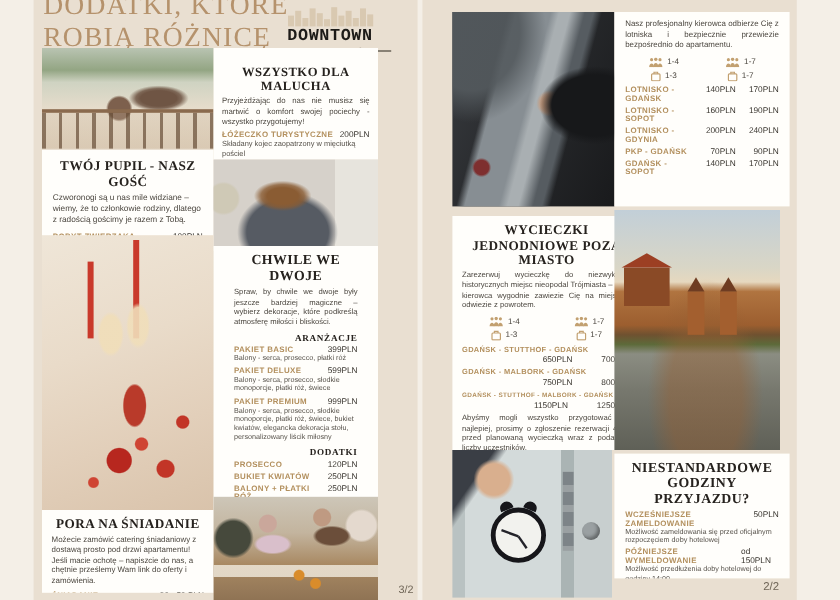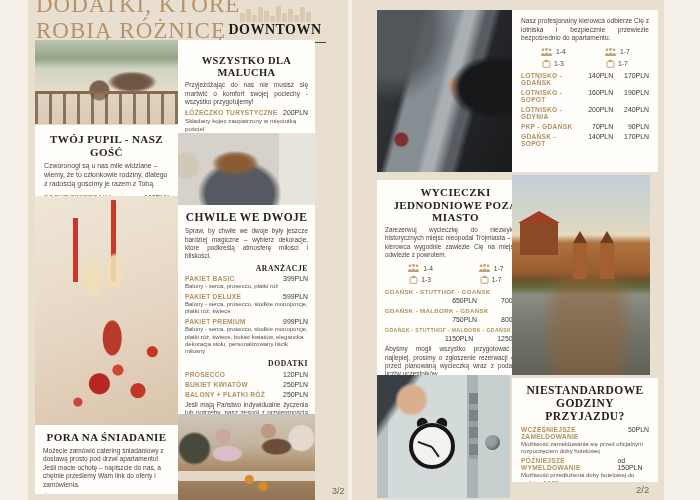--- a/index.html
+++ b/index.html
@@ -25,21 +25,21 @@
     text-align:right;color:#26221e;letter-spacing:.6px;margin:3px 0 2px}
   .pagenum{position:absolute;font-size:9px;color:#6f6557;z-index:3}
 
   
   #main-title{position:absolute;left:36px;top:-8px;width:220px;z-index:2;
     font-family:"Liberation Serif",serif;font-size:23px;line-height:1.12;letter-spacing:1px;
     color:#b5926c;white-space:pre-line;font-weight:500}
   #logo{position:absolute;left:224px;top:5px;width:102px;text-align:center;z-index:2}
   #logo .skyline{display:flex;align-items:flex-end;justify-content:center;gap:1px;height:17px;margin-bottom:1px}
   #logo .skyline i{display:block;width:5px;background:#d9c9b1}
-  #logo .brand{font-family:Liberation Serif, serif;font-weight:bold;font-size:14px;
+  #logo .brand{font-family:Liberation Mono, monospace;font-weight:bold;font-size:14px;
     letter-spacing:.5px;color:#1d1b18;line-height:1}
   #logo .subrow{display:flex;align-items:center;gap:3px;margin-top:2px}
   #logo .subrow .dash{flex:1;border-top:1.5px solid #4a4439}
   #logo .subrow .sub{font-size:5px;letter-spacing:2.5px;color:#6b5f50}
 
   #photo-family{left:35px;top:40px;width:143px;height:84px;
     background-image:
       radial-gradient(ellipse at 68% 50%, #6f5544 0 15px, rgba(111,85,68,.85) 19px, transparent 25px),
       radial-gradient(circle at 45% 60%, #7d604d 0 9px, transparent 11px),
       linear-gradient(180deg,#b9c4b2 0%,#93a583 22%,#cfd3c2 34%,#e6dccb 60%,#dccdb8 100%)}
@@ -73,21 +73,21 @@
       radial-gradient(circle at 45% 82%, #b7271f 0 10px, transparent 11px),
       radial-gradient(ellipse at 54% 62%, #b93a2a 0 9px, transparent 10px),
       radial-gradient(ellipse at 40% 36%, rgba(240,222,186,.95) 0 9px, transparent 11px),
       radial-gradient(ellipse at 56% 33%, rgba(240,222,186,.9) 0 8px, transparent 10px),
       linear-gradient(#c9392b,#c9392b),
       linear-gradient(#c9392b,#c9392b),
       linear-gradient(160deg,#efe6d8 0%,#e9dbc9 40%,#e2cfba 70%,#d9c3ab 100%);
     background-size:auto,auto,auto,auto,auto,auto,auto,auto,5px 64px,5px 82px,auto;
     background-position:0 0,0 0,0 0,0 0,0 0,0 0,0 0,0 0,38px 22px,76px 4px,0 0}
 
-  #card-dwoje{left:178px;top:205px;width:137px;height:261px;padding:6px 7px}
+  #card-dwoje{left:178px;top:205px;width:137px;height:261px;padding:6px 17px}
   #card-dwoje .card-title{font-size:11.5px;margin-bottom:3px}
   #card-dwoje .body-text{font-size:6.4px}
   #card-dwoje .pkg{margin-bottom:3px}
   #card-dwoje .desc{font-size:6px}
   #card-dwoje .xrow{margin:3px 0}
 
   #card-sniadanie{left:35px;top:425px;width:143px;height:69px;padding:6px 8px}
   #card-sniadanie .card-title{font-size:11px;margin-bottom:3px}
   #card-sniadanie .body-text{font-size:6.6px;text-align:left}
   #card-sniadanie .row{margin-top:4px}

